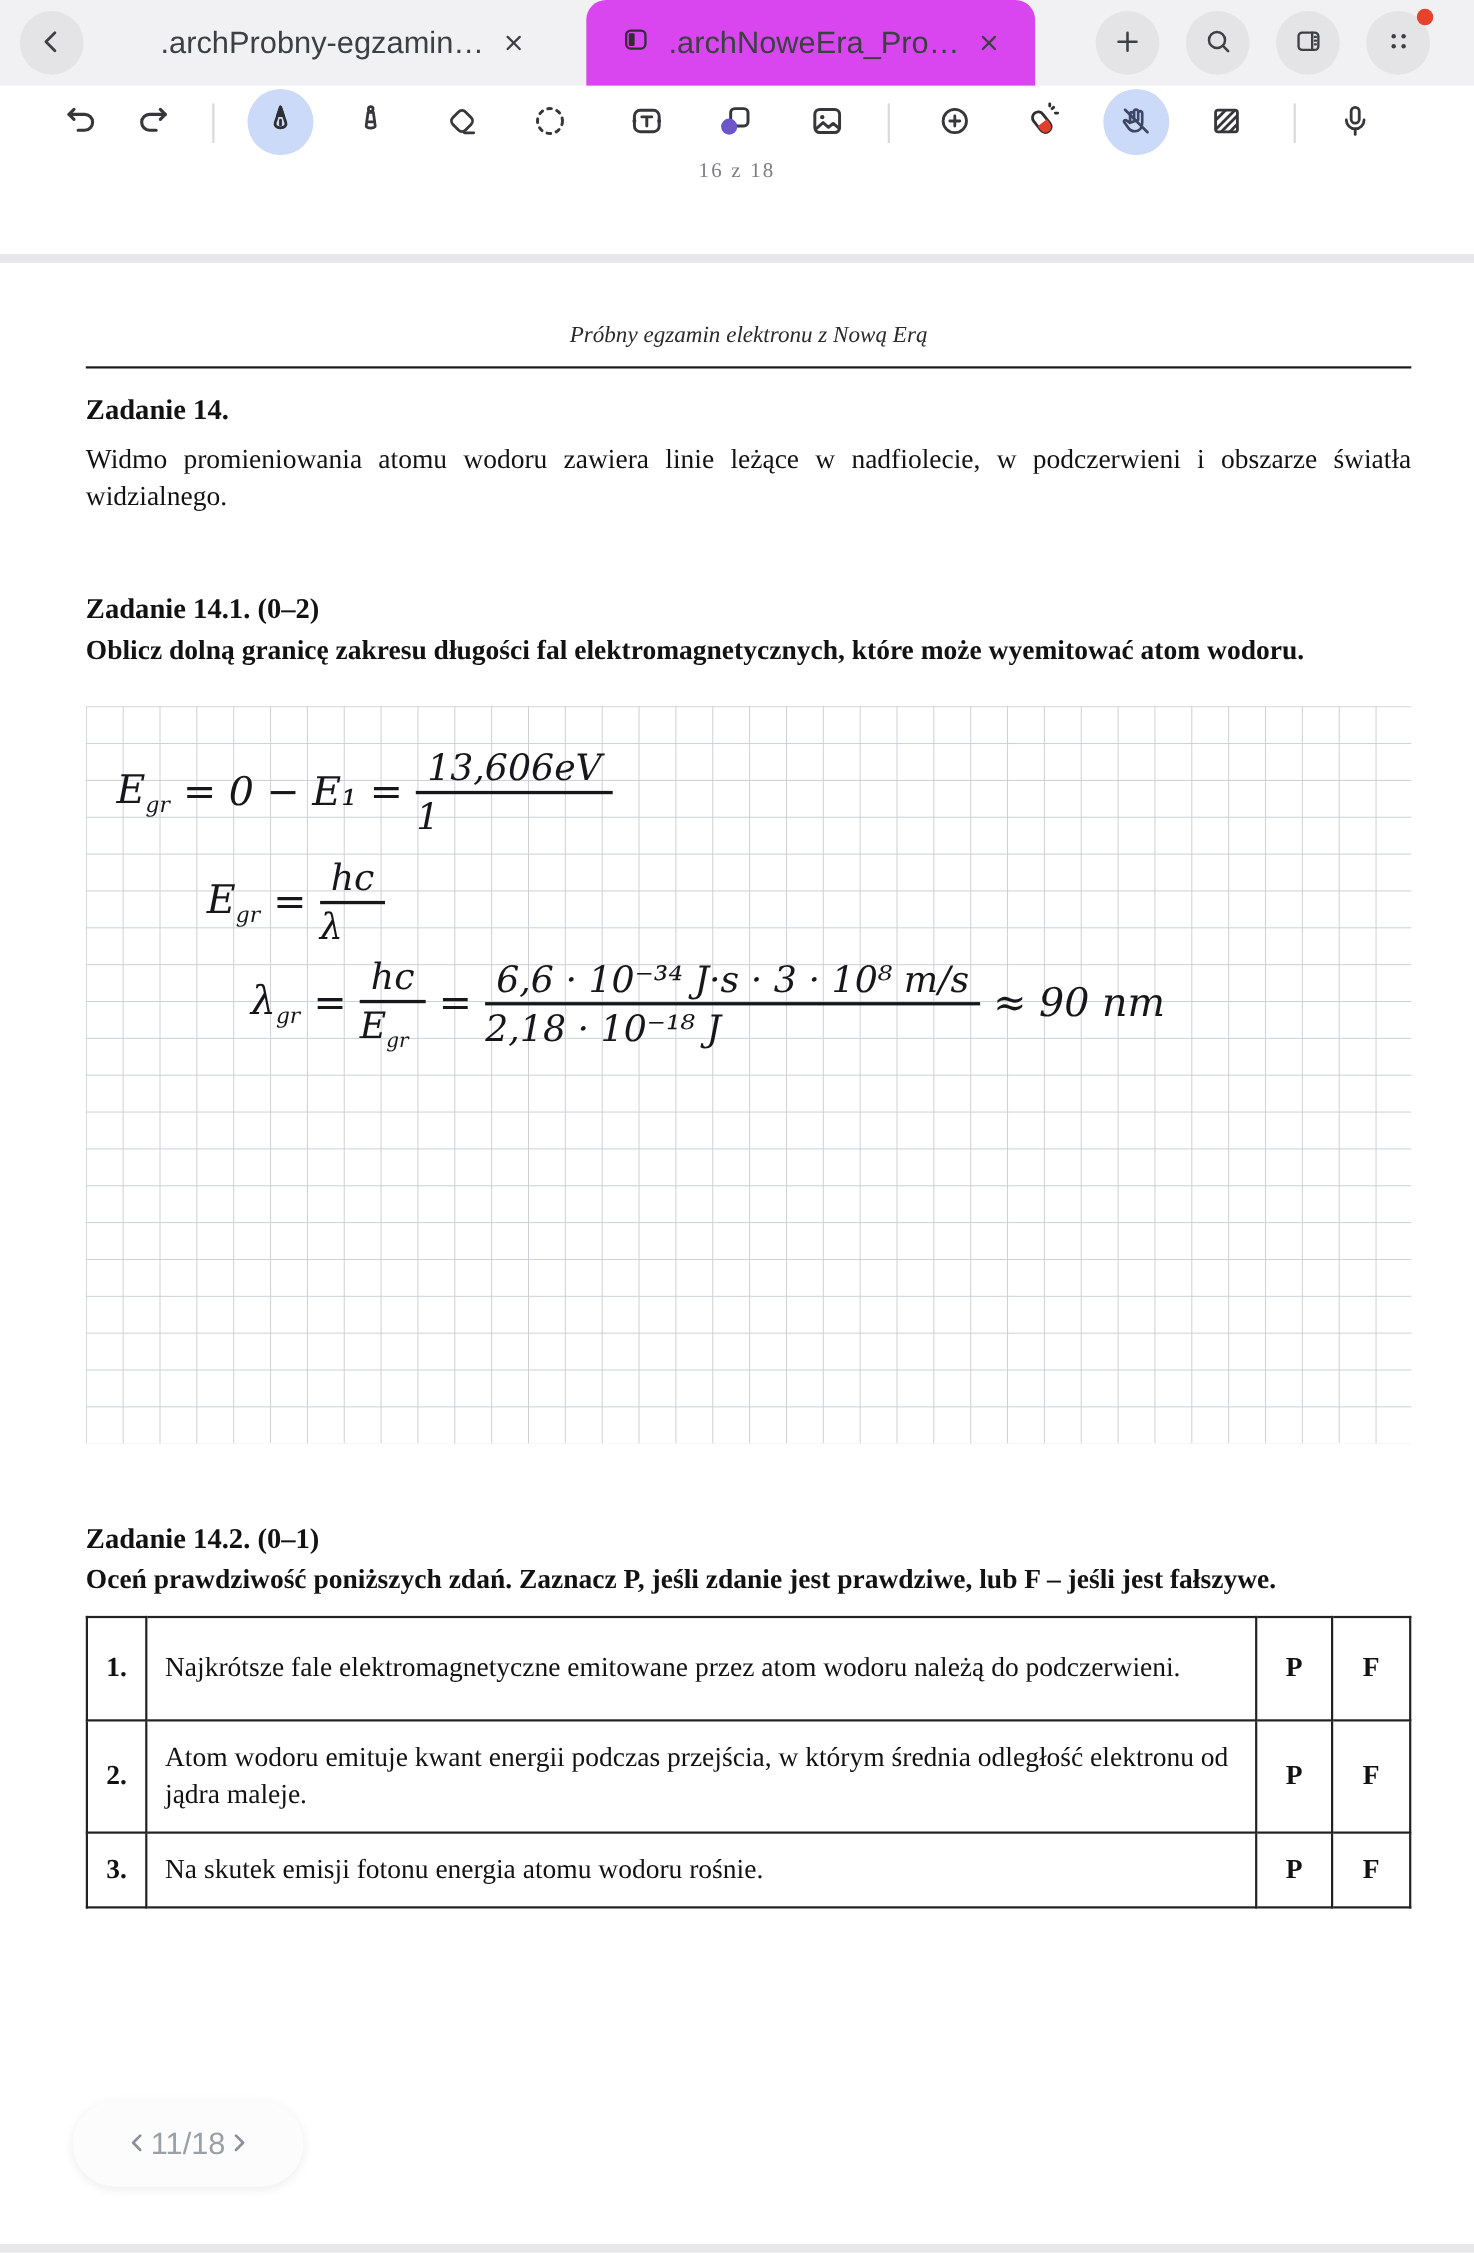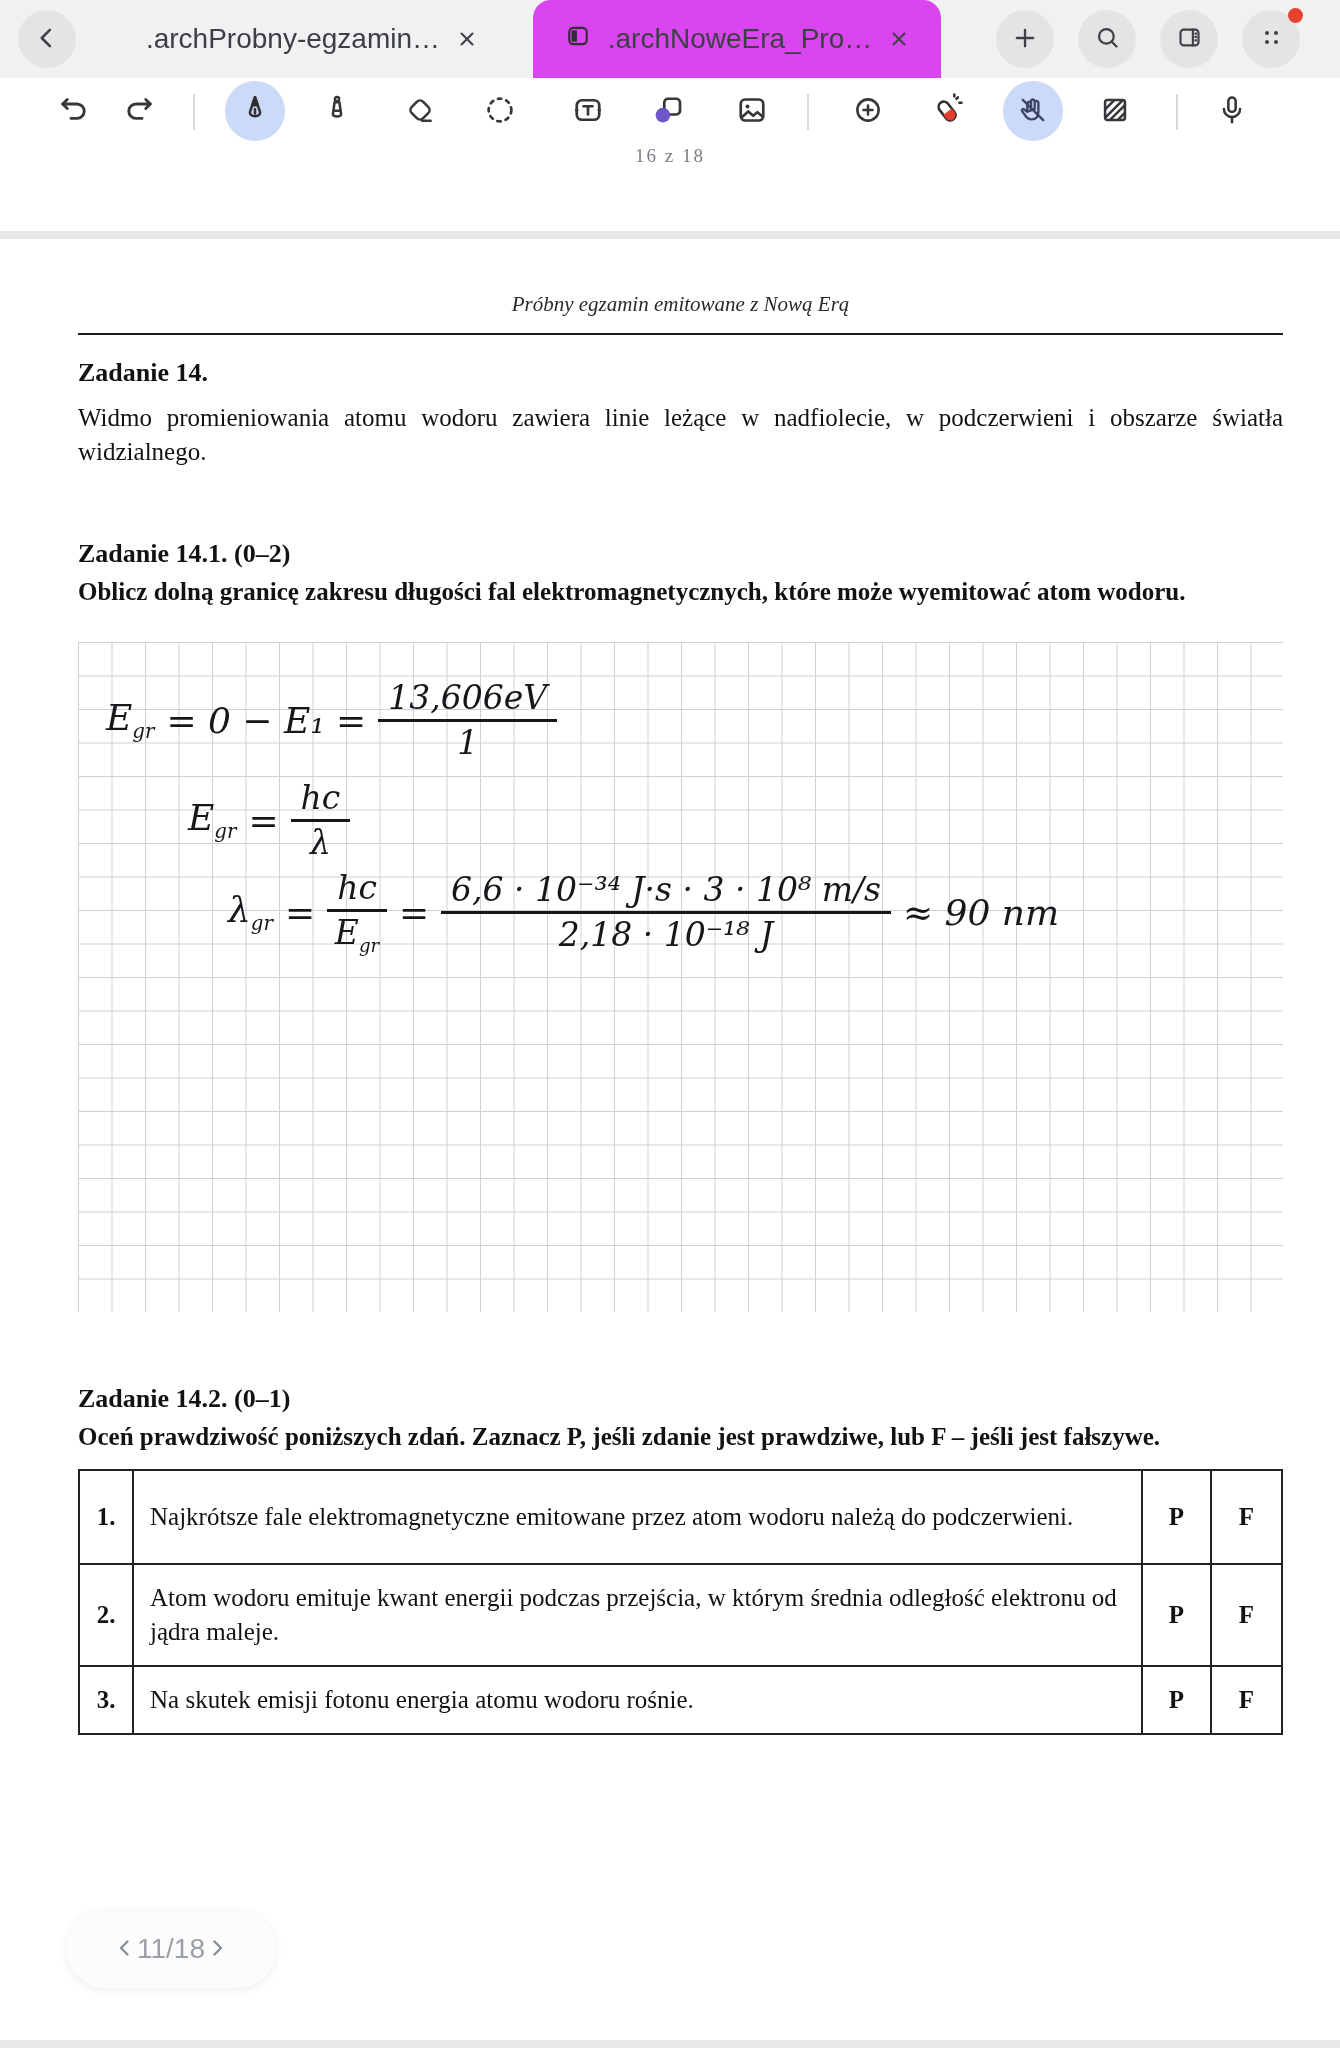--- a/index.html
+++ b/index.html
@@ -49,21 +49,21 @@
   
   .gridpaper { position:relative; margin-top:33px; width:1205px; height:670px;
     background-image:
       linear-gradient(to right,#ccd0d7 1px,transparent 1px),
       linear-gradient(to bottom,#ccd0d7 1px,transparent 1px);
     background-size:33.5px 33.5px; }
   .hand { position:absolute; display:flex; align-items:center; gap:12px;
           font-family:"DejaVu Serif","Liberation Serif",serif; font-style:italic;
           font-size:36px; color:#17171b; white-space:nowrap; }
   .hand sub { font-size:0.55em; }
-  .frac { display:inline-flex; flex-direction:column; align-items:center; line-height:1.08;
+  .frac { display:inline-flex; flex-direction:column; align-items:flex-start; line-height:1.08;
           font-size:33px; }
   .frac .num { border-bottom:3px solid #17171b; padding:0 10px 3px; }
   .frac .den { padding-top:3px; }
 
   
   .pf-table { margin-top:15px; border-collapse:collapse; width:1205px; }
   .pf-table td { border:2px solid #222; font-size:25px; line-height:34px; }
   .pf-table .c-num { width:54px; text-align:center; font-weight:bold; }
   .pf-table .c-text { padding:16px 16px; }
   .pf-table .c-p { width:69px; text-align:center; font-weight:bold; }
@@ -280,21 +280,21 @@
   </div>
 
   <div class="cutline">
     <span>16 z 18</span>
   </div>
   <div class="page-gap-top"></div>
 
   <div class="doc">
 
     <div class="doc-header">
-      <div>Próbny egzamin emitowane z Nową Erą</div>
+      <div>Próbny egzamin elektronu z Nową Erą</div>
     </div>
     <div class="doc-rule"></div>
 
     <div class="h-task">Zadanie 14.</div>
     <div class="p-body">Widmo promieniowania atomu wodoru zawiera linie leżące w nadfiolecie, w podczerwieni i obszarze światła widzialnego.</div>
 
     <div class="h-task mt-big">Zadanie 14.1. (0–2)</div>
     <div class="p-body p-bold" style="margin-top:6px">Oblicz dolną granicę zakresu długości fal elektromagnetycznych, które może wyemitować atom wodoru.</div>
 
     <div class="gridpaper">

